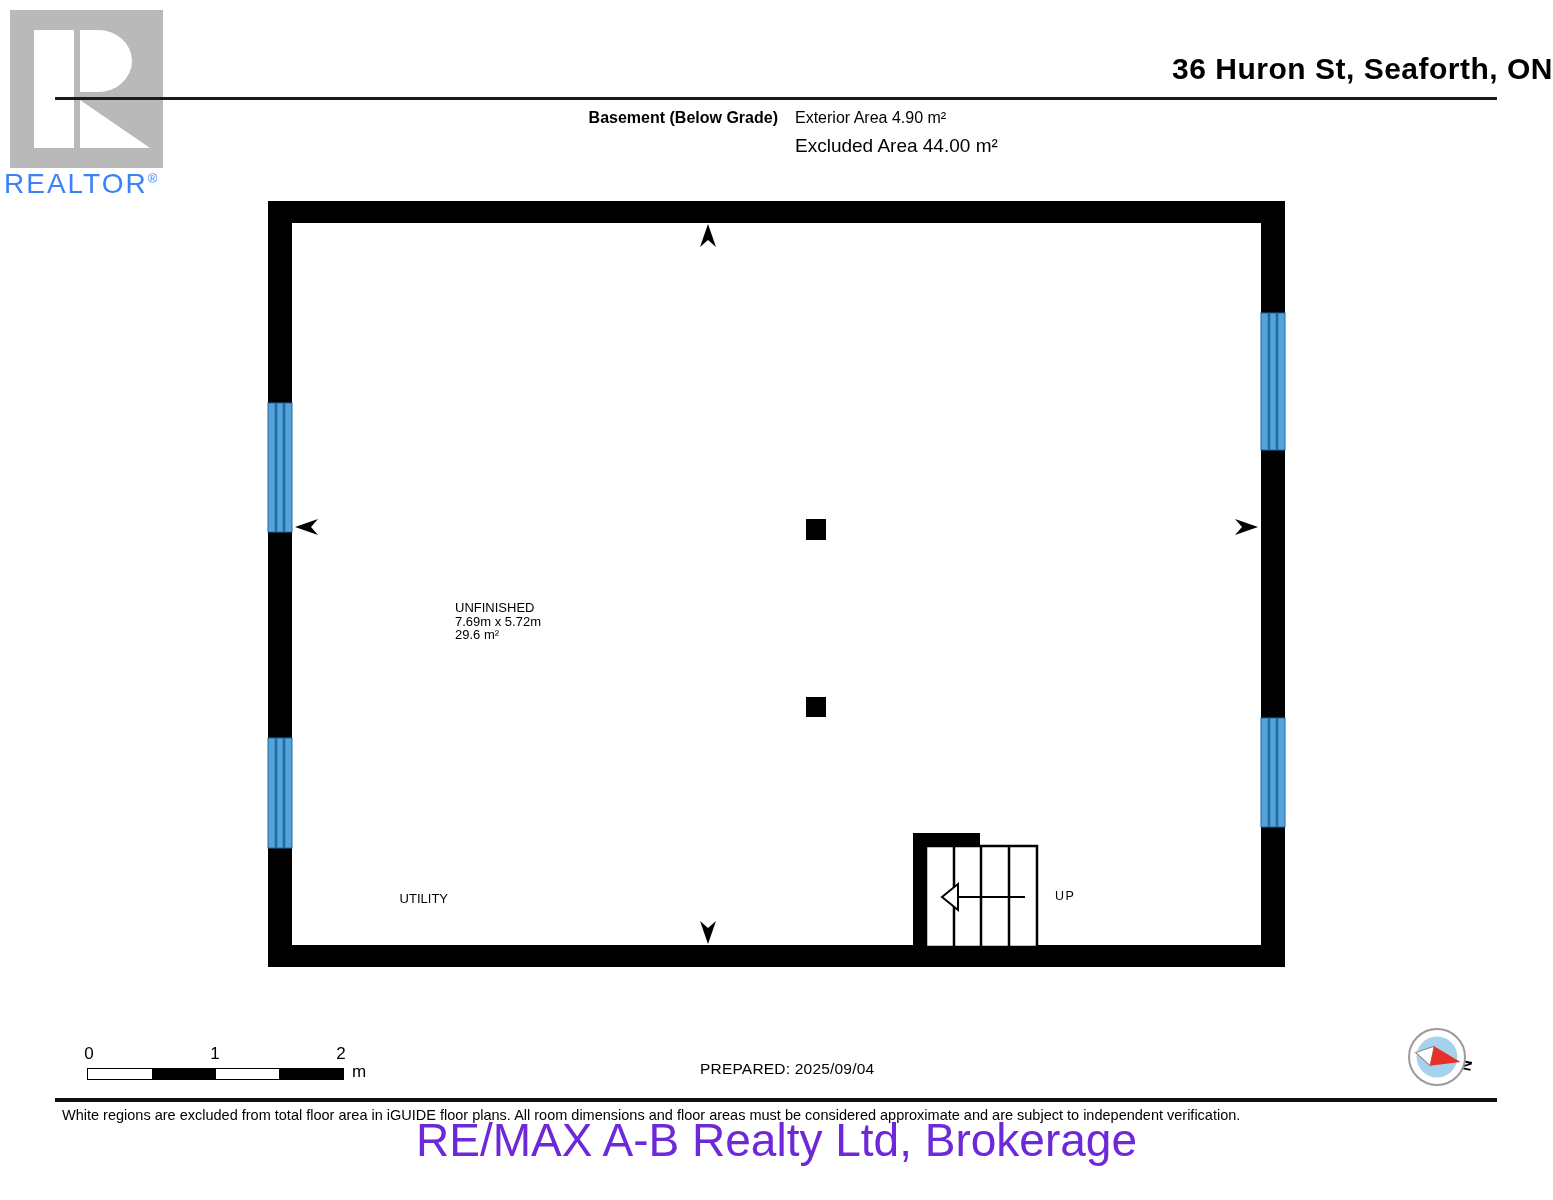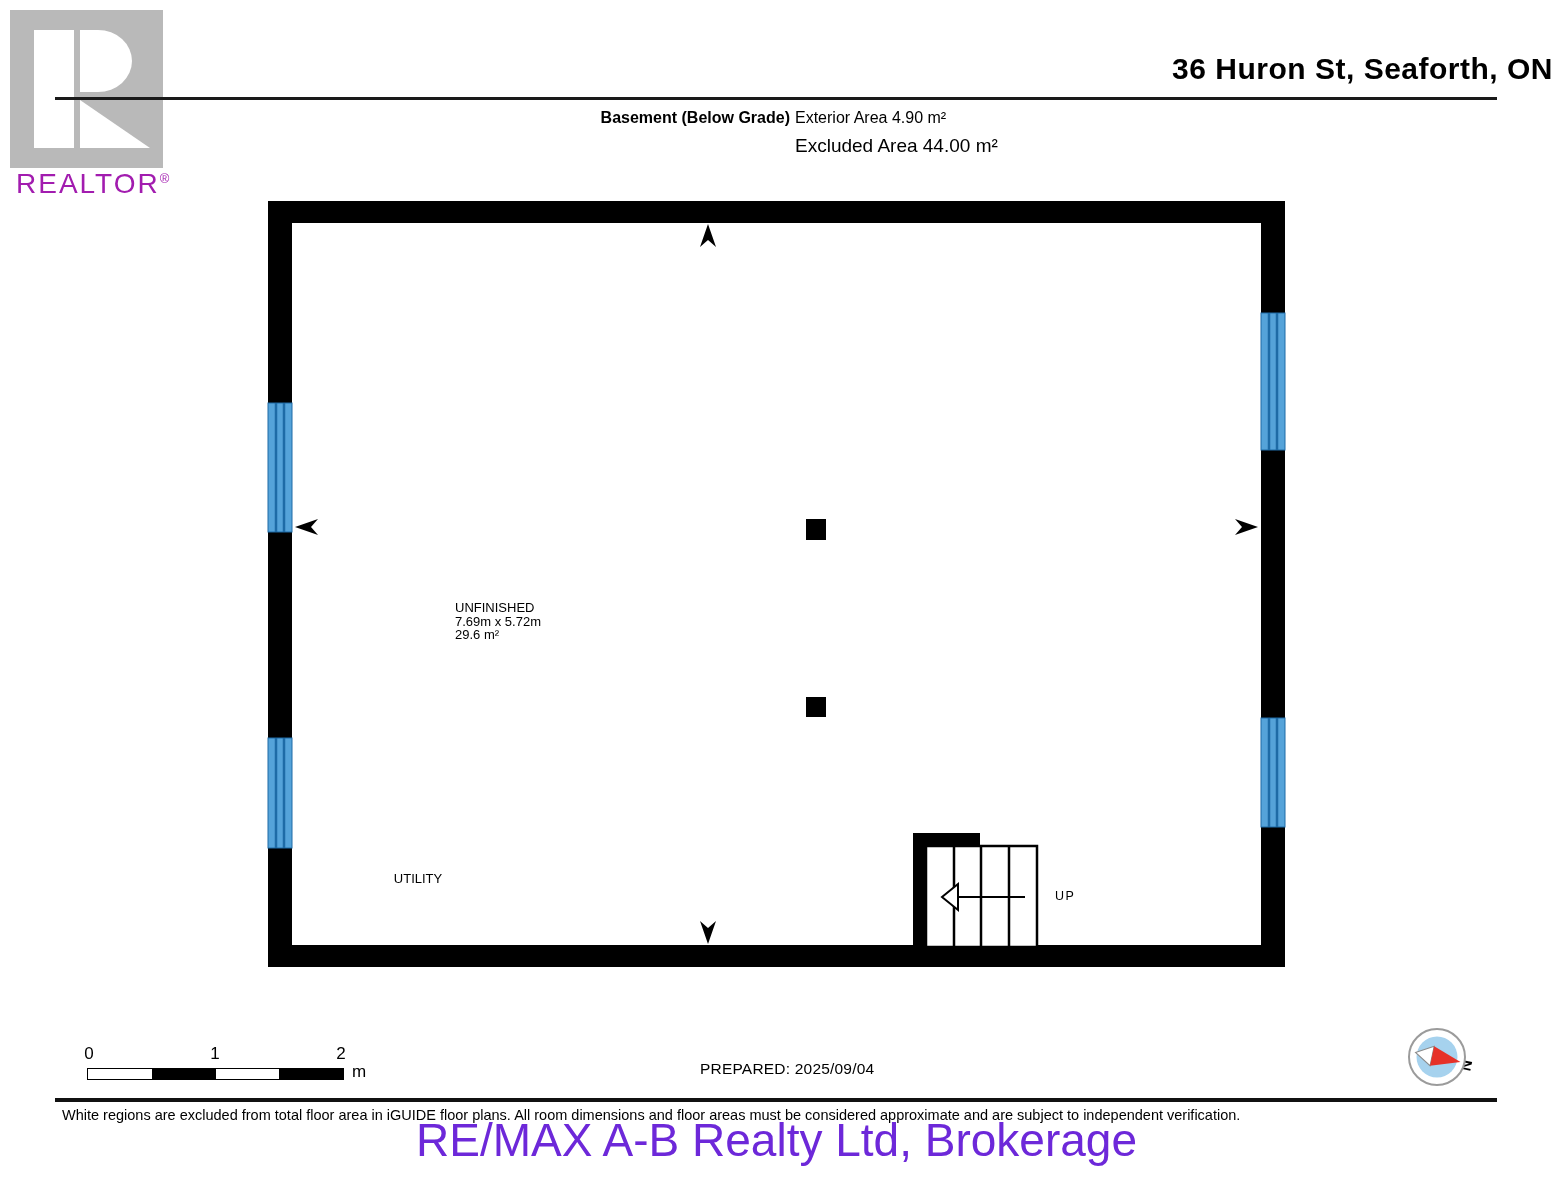--- a/index.html
+++ b/index.html
@@ -3,30 +3,30 @@
 <meta charset="utf-8">
 <style>
   html,body{margin:0;padding:0;background:#ffffff;}
   body{font-family:"Liberation Sans", sans-serif; -webkit-font-smoothing:antialiased;}
   #page{position:relative;width:1553px;height:1200px;background:#fff;overflow:hidden;}
   .abs{position:absolute;}
   .txt{color:#000;white-space:nowrap;}
 
   
   #title{left:0;top:52px;width:1553px;text-align:right;font-size:30px;font-weight:bold;letter-spacing:.5px;}
-  #floor-label{left:0;top:109px;width:778px;text-align:right;font-size:16px;font-weight:bold;padding-left:12px;}
+  #floor-label{left:0;top:109px;width:778px;text-align:right;font-size:16px;font-weight:bold;}
   #area-1{left:795px;top:109px;font-size:16px;text-align:right;}
   #area-2{left:795px;top:135px;font-size:19px;}
-  #realtor-text{left:16px;top:168px;font-size:28px;color:#a21caf;letter-spacing:2px;}
+  #realtor-text{left:4px;top:168px;font-size:28px;color:#3b82f6;letter-spacing:2px;}
   #realtor-text sup{font-size:13px;}
 
   
   .roomlabel{font-size:13px;line-height:13.5px;text-align:left;}
   #unfinished-label{left:455px;top:601px;width:200px;}
-  #utility-label{left:388px;top:872px;width:60px;text-align:center;}
+  #utility-label{left:388px;top:892px;width:60px;text-align:right;}
   #up-label{left:1055px;top:889px;font-size:12.5px;letter-spacing:1.5px;}
 
   
   #scale-bar{left:87px;top:1068px;width:255px;height:10px;border:1.5px solid #000;display:flex;}
   #scale-bar .seg{height:100%;flex:1 1 0;}
   .seg-w{background:#fff;} .seg-b{background:#000;}
   .tick{top:1044px;font-size:17px;transform:translateX(-50%);}
   #scale-unit{left:352px;top:1062px;font-size:17px;}
 
   

